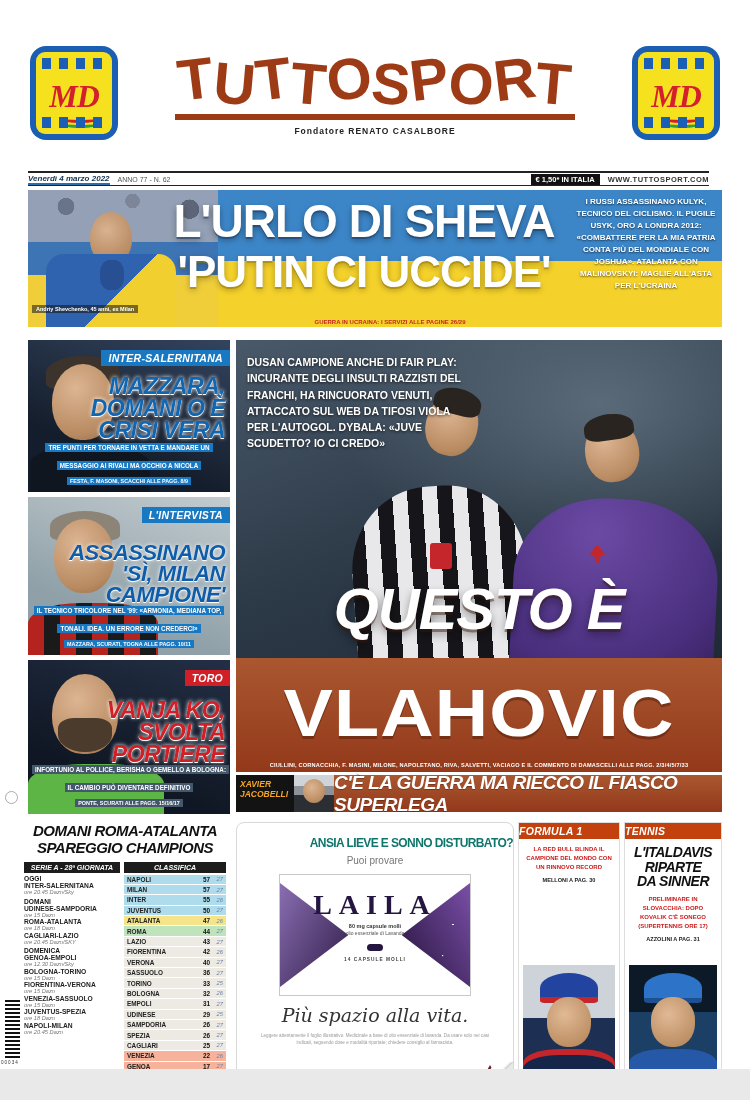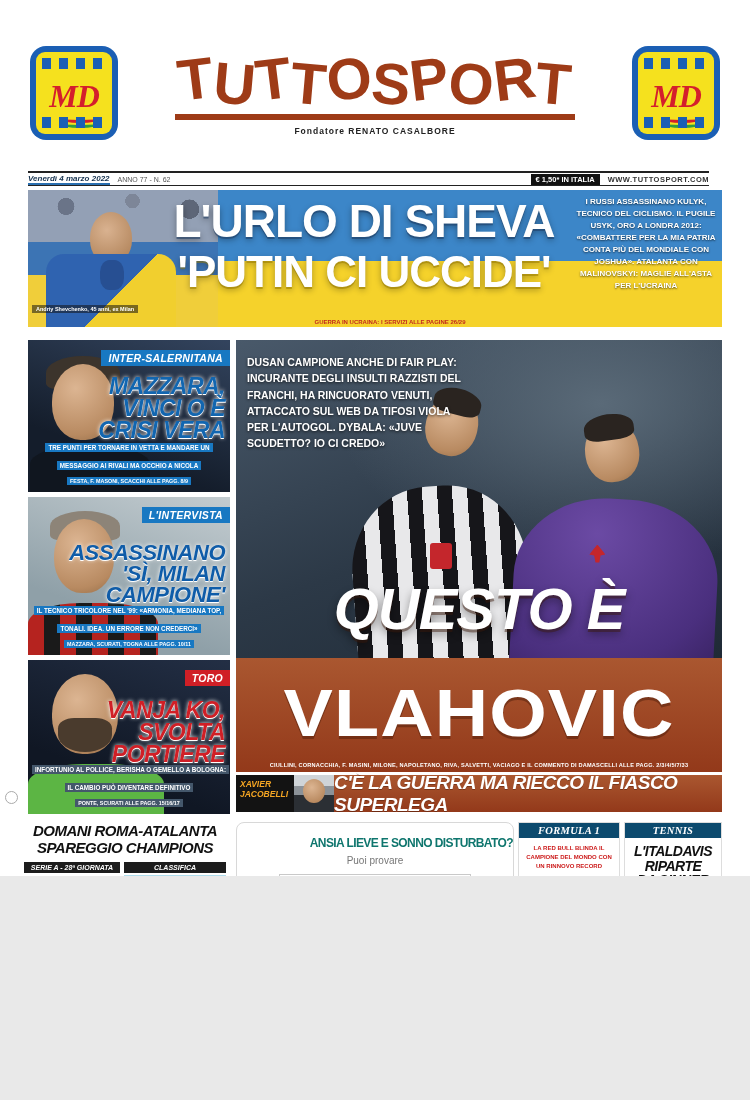--- a/index.html
+++ b/index.html
@@ -1,16 +1,16 @@
 <!DOCTYPE html>
 <html><head>
 <meta charset="utf-8">
 <style>
   html,body{margin:0;padding:0;background:#e9e9e9;}
-  .page{position:relative;width:750px;height:876px;background:#fff;margin:0 auto;
+  .page{position:relative;width:750px;height:1069px;background:#fff;margin:0 auto;
         font-family:"Liberation Sans",sans-serif;overflow:hidden;color:#111;}
   [data-name]{box-sizing:border-box;}
 
   
   .md-logo{position:absolute;top:46px;width:88px;height:94px;background:#1b5fb4;border-radius:16px;padding:6px;}
   .md-logo.left{left:30px}.md-logo.right{left:632px}
   .md-inner{position:absolute;inset:6px;background:#f5e11e;border-radius:9px;overflow:hidden;}
   .md-teeth{position:absolute;left:6px;right:6px;height:11px;background:repeating-linear-gradient(90deg,#1b5fb4 0 9px,transparent 9px 17px);}
   .md-teeth.t{top:6px}.md-teeth.b{bottom:6px}
   .md-text{position:absolute;left:0;right:0;top:26px;text-align:center;font-family:"Liberation Serif",serif;
@@ -173,22 +173,22 @@
   .ad-brand-tri{width:0;height:0;border-left:5px solid transparent;border-right:5px solid transparent;
       border-bottom:9px solid #6b1f2a;margin:0 auto;}
   .ad-brand-name{font-size:4.6px;font-weight:bold;color:#6b1f2a;letter-spacing:.5px;}
   .ad-curl{position:absolute;right:-1px;bottom:-1px;width:26px;height:26px;
       background:linear-gradient(315deg,#e9e9e9 50%,#cfcfcf 52%,#fff 60%);border-top-left-radius:60%;}
 
   
   .sbox{position:absolute;top:822px;height:266px;background:#fff;border:1px solid #ddd;}
   .sbox.f1{left:518px;width:102px;}
   .sbox.tn{left:624px;width:98px;}
-  .sbox-header{background:#0c4a6e;color:#fff;text-align:center;font-weight:bold;font-style:italic;
-      font-size:10.5px;padding:2px 0;letter-spacing:.3px;font-family:Liberation Serif, serif;}
+  .sbox-header{background:#c2410c;color:#fff;font-weight:bold;font-style:italic;
+      font-size:10.5px;padding:2px 0;letter-spacing:.3px;}
   .sbox-headline{text-align:center;font-weight:bold;font-style:italic;font-size:14px;line-height:1.05;
       color:#111;margin-top:6px;letter-spacing:-.5px;}
   .sbox-sub{text-align:center;color:#cc1a1a;font-weight:bold;font-size:6px;line-height:1.5;margin:6px 4px 0;}
   .sbox-byline{text-align:center;color:#222;font-weight:bold;font-size:5.6px;margin-top:5px;}
   .sbox-photo{position:absolute;left:4px;right:4px;bottom:4px;height:118px;overflow:hidden;}
   .photo-max{background:linear-gradient(180deg,#cdd3d8 0 45%,#1d2f52 45% 100%);}
   .photo-sin{background:linear-gradient(180deg,#0c1a28 0 40%,#1c3f66 40% 100%);}
   .cap-shape{position:absolute;left:50%;transform:translateX(-50%);top:8px;width:58px;height:30px;
       border-radius:50% 50% 8% 8%;}
   .cap-max{background:#2244a0;border-bottom:6px solid #c4262c;}
@@ -267,21 +267,21 @@
 
   <div class="card card1" data-name="story-card-inter">
     <div class="card-photo ph-inzaghi" data-name="inzaghi-photo">
       <div class="hair" style="left:18px;top:16px;width:74px;height:34px;background:#3c342c;" data-name="hair-shape"></div>
       <div class="head-shape" style="left:24px;top:24px;width:62px;height:76px;" data-name="face-shape"></div>
       <div class="torso" style="left:2px;bottom:0;width:120px;height:46px;background:#10161f;" data-name="suit-shape"></div>
     </div>
     <div class="card-label lbl-blue" data-name="story-label">INTER-SALERNITANA</div>
     <div class="card-headline" data-name="story-headline">
       <span style="display:block" data-name="headline-line">MAZZARA,</span>
-      <span style="display:block" data-name="headline-line">VINCI O È</span>
+      <span style="display:block" data-name="headline-line">DOMANI O È</span>
       <span style="display:block" data-name="headline-line">CRISI VERA</span>
     </div>
     <div class="card-sub" data-name="story-subhead"><span data-name="story-subhead-text">TRE PUNTI PER TORNARE IN VETTA E MANDARE UN MESSAGGIO AI RIVALI MA OCCHIO A NICOLA</span></div>
     <div class="card-byline" data-name="story-byline"><span data-name="story-byline-text">FESTA, F. MASONI, SCACCHI ALLE PAGG. 8/9</span></div>
   </div>
 
   <div class="card card2" data-name="story-card-intervista">
     <div class="card-photo ph-zac" data-name="zaccheroni-photo">
       <div class="hair" style="left:22px;top:14px;width:70px;height:30px;background:#8d8478;" data-name="hair-shape"></div>
       <div class="head-shape" style="left:26px;top:22px;width:60px;height:74px;" data-name="face-shape"></div>

